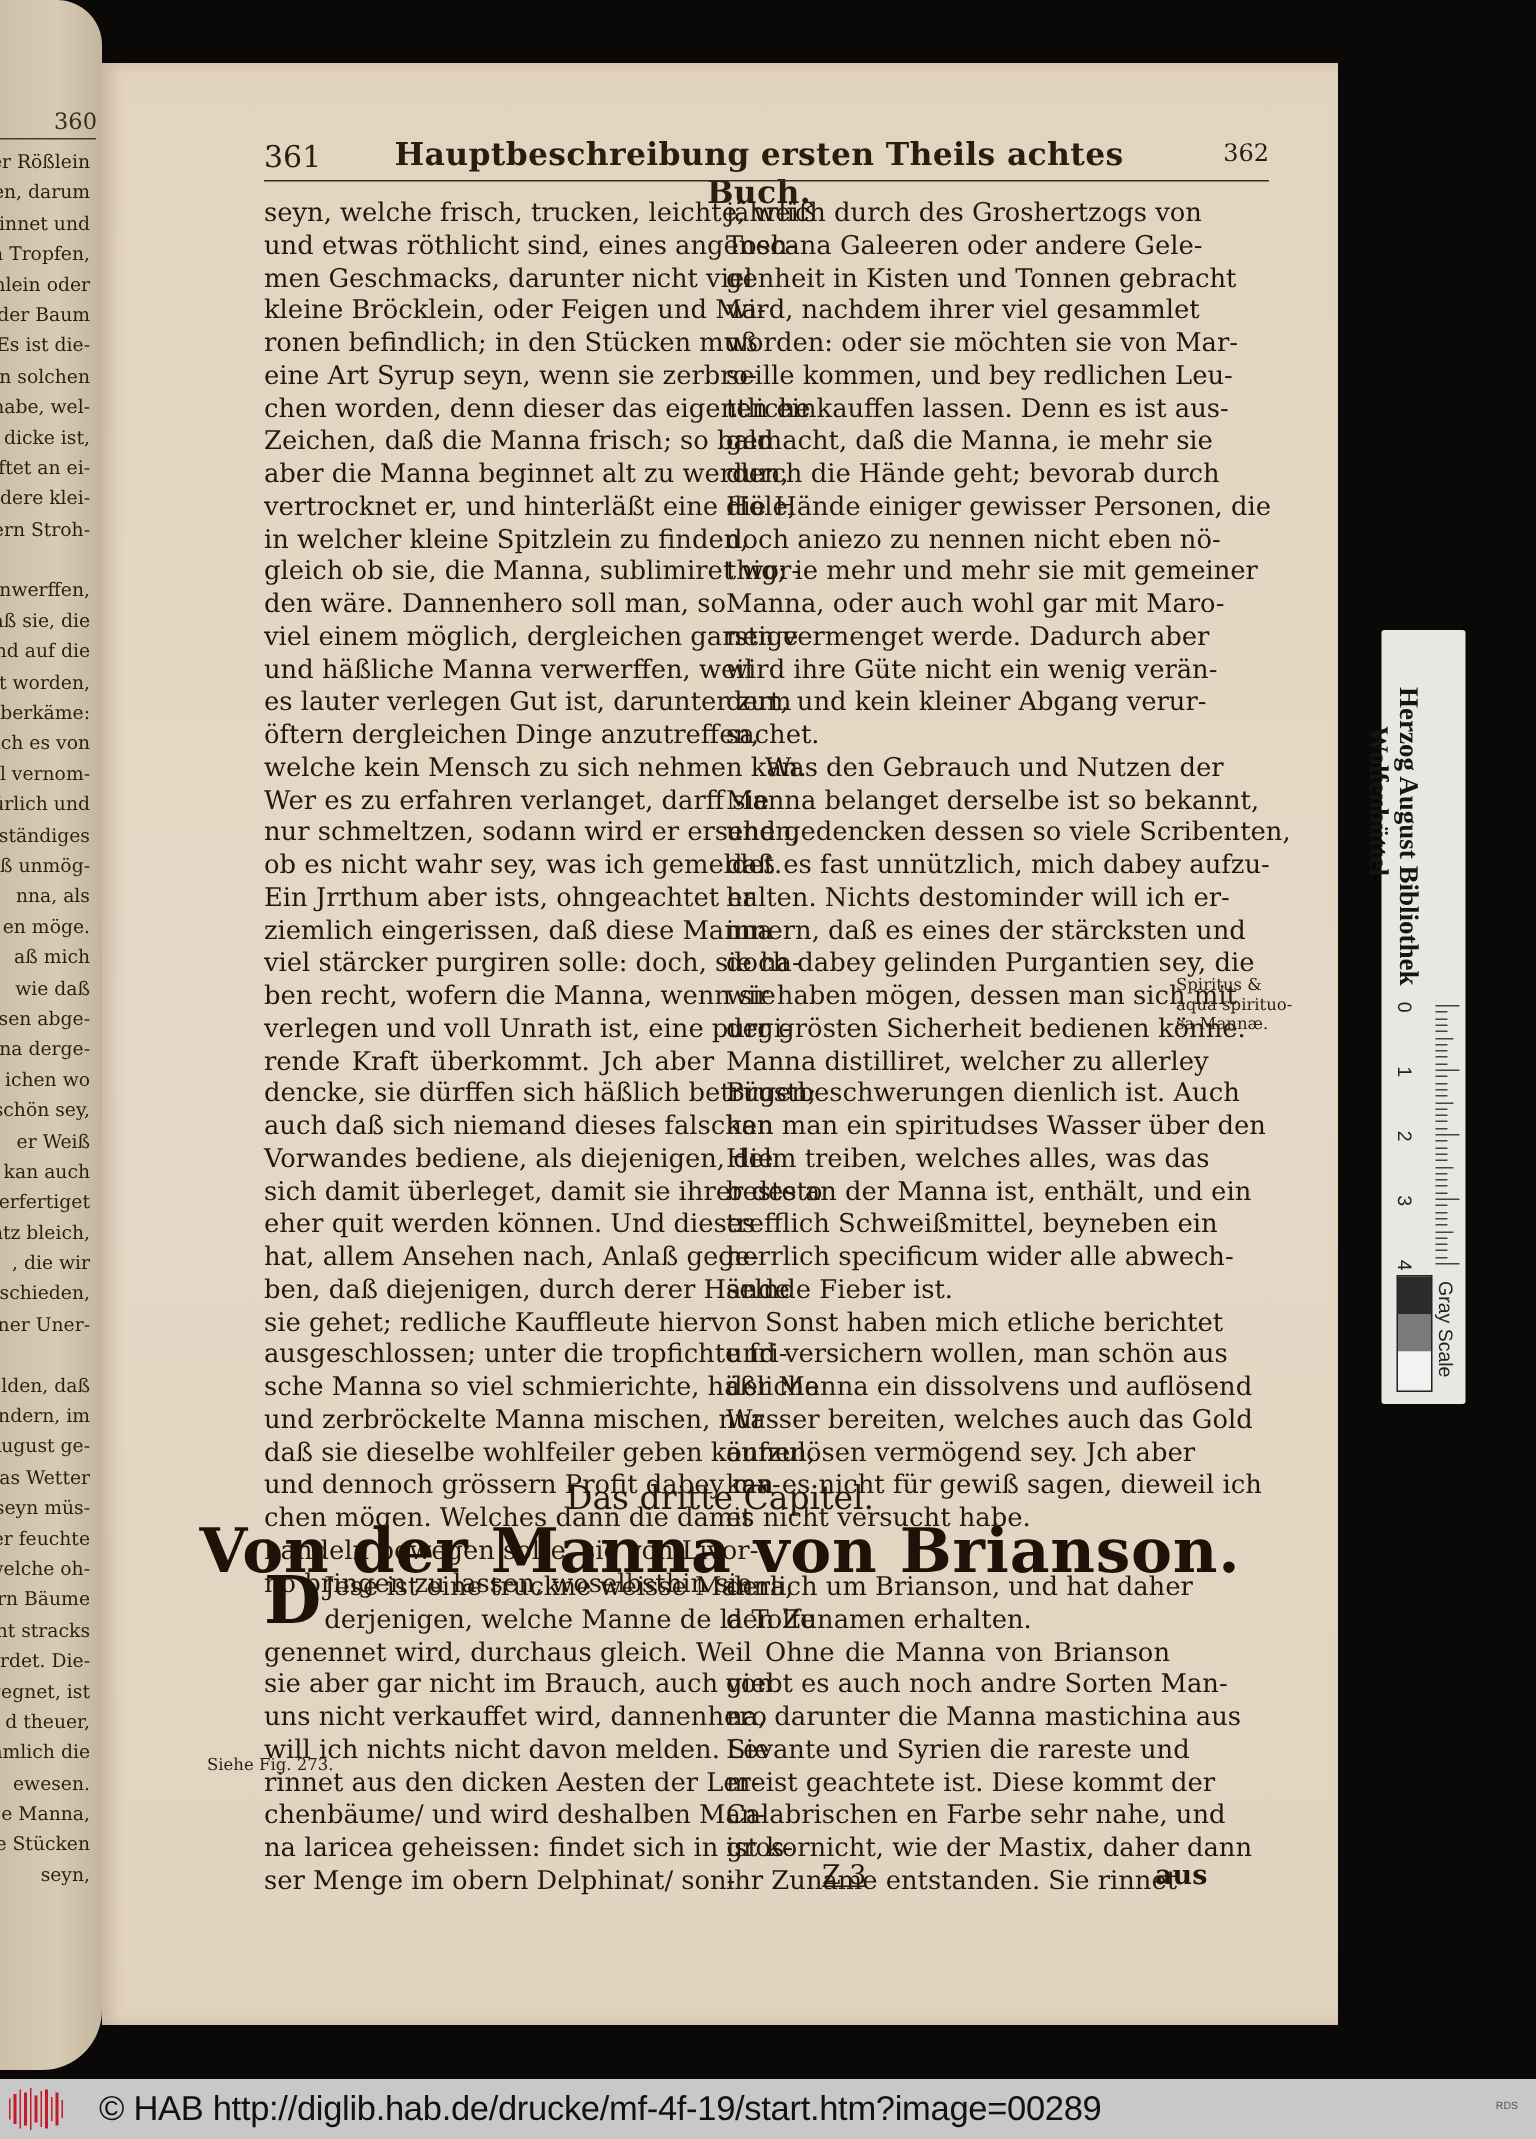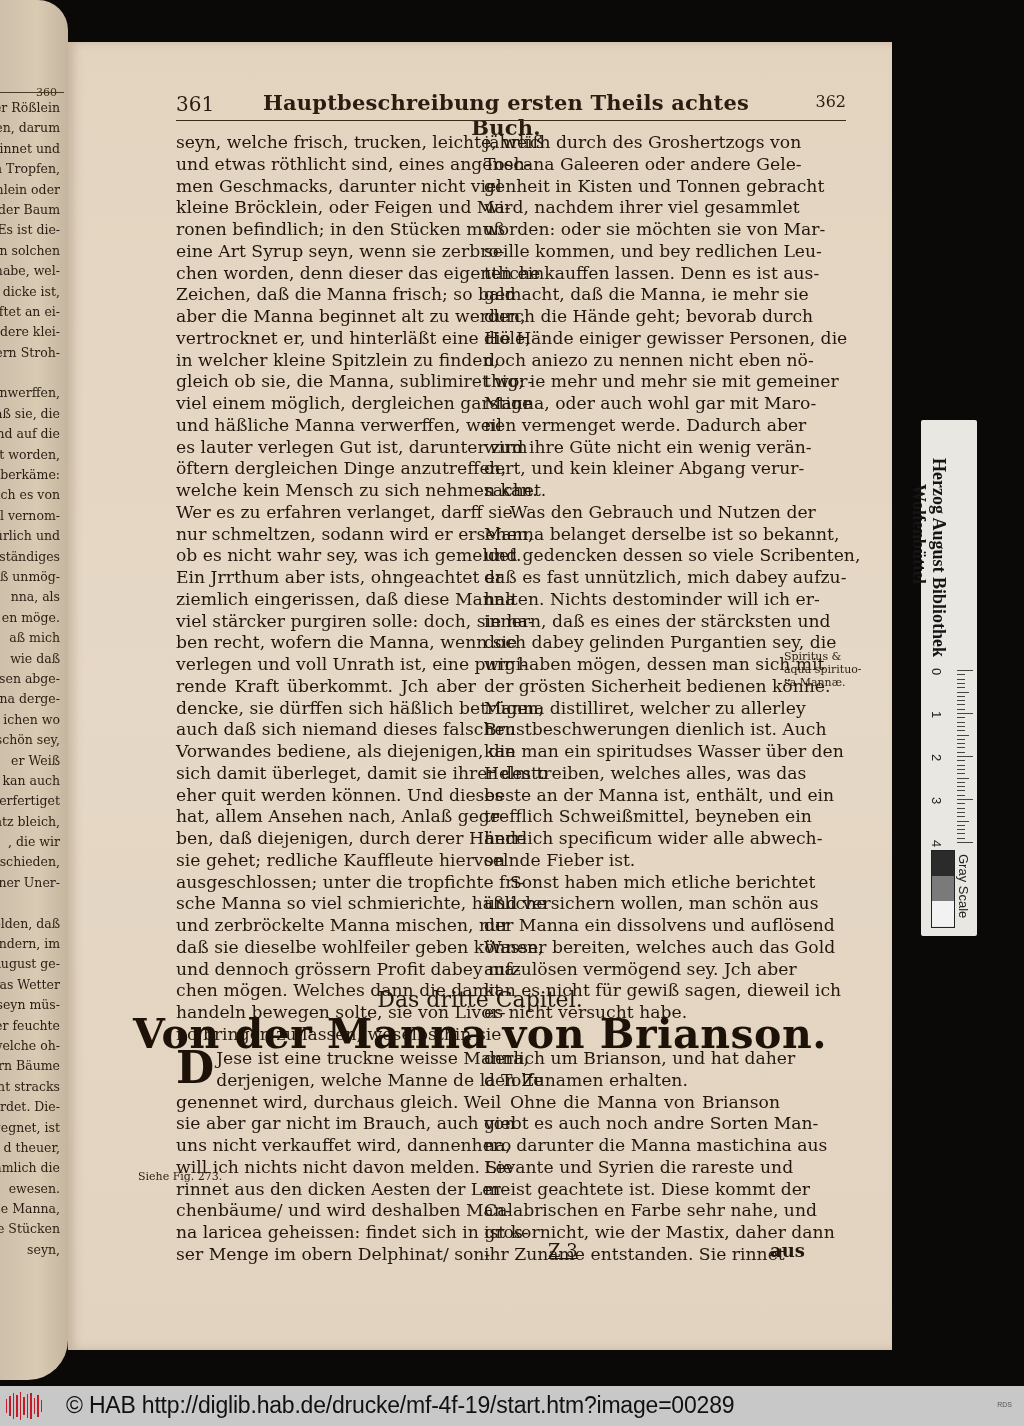--- a/index.html
+++ b/index.html
@@ -3,21 +3,21 @@
 <meta charset="utf-8">
 <style>
   html,body{margin:0;padding:0;}
   body{width:1024px;height:1426px;background:#0b0907;position:relative;overflow:hidden;
        font-family:"DejaVu Serif",serif;}
   .scan{position:absolute;left:0;top:0;width:1024px;height:1386px;background:#0b0907;}
   
   .left-page{position:absolute;left:0;top:0;width:68px;height:1380px;
     background:linear-gradient(90deg,#cdbfa9 0%,#d8cab3 55%,#c4b59e 100%);
     border-radius:0 30px 40px 0;overflow:hidden;}
-  .left-page .lp-num{position:absolute;left:36px;top:72px;font-size:11px;color:#3a2c1c;margin-top:14px;}
+  .left-page .lp-num{position:absolute;left:36px;top:72px;font-size:15px;color:#3a2c1c;}
   .left-page .lp-rule{position:absolute;left:0;top:92px;width:64px;border-top:1px solid #4a3a28;}
   .left-page .lp-lines{position:absolute;right:8px;top:98px;width:110px;text-align:right;
     font-size:12.5px;line-height:20.4px;color:#2a1e12;white-space:nowrap;}
   .left-page .lp-lines div{height:20.4px;}
   
   .page{position:absolute;left:68px;top:42px;width:824px;height:1308px;
     background:linear-gradient(180deg,#e3d4c0 0%,#e6d8c6 50%,#e2d3c0 100%);
     box-shadow:inset 6px 0 10px rgba(120,95,70,.25);}
   .header{position:absolute;left:108px;top:46px;width:670px;height:30px;}
   .header .pn-left{position:absolute;left:0;top:4px;font-size:20px;color:#2a1d10;}
@@ -150,20 +150,21 @@
       <div class="ln">men Geschmacks, darunter nicht viel</div>
       <div class="ln">kleine Bröcklein, oder Feigen und Ma-</div>
       <div class="ln">ronen befindlich; in den Stücken muß</div>
       <div class="ln">eine Art Syrup seyn, wenn sie zerbro-</div>
       <div class="ln">chen worden, denn dieser das eigentliche</div>
       <div class="ln">Zeichen, daß die Manna frisch; so bald</div>
       <div class="ln">aber die Manna beginnet alt zu werden,</div>
       <div class="ln">vertrocknet er, und hinterläßt eine Höle,</div>
       <div class="ln">in welcher kleine Spitzlein zu finden,</div>
       <div class="ln">gleich ob sie, die Manna, sublimiret wor-</div>
+      <div class="ln">den wäre. Dannenhero soll man, so</div>
       <div class="ln">viel einem möglich, dergleichen garstige</div>
       <div class="ln">und häßliche Manna verwerffen, weil</div>
       <div class="ln">es lauter verlegen Gut ist, darunter zum</div>
       <div class="ln">öftern dergleichen Dinge anzutreffen,</div>
       <div class="ln">welche kein Mensch zu sich nehmen kan.</div>
       <div class="ln">Wer es zu erfahren verlanget, darff sie</div>
       <div class="ln">nur schmeltzen, sodann wird er ersehen,</div>
       <div class="ln">ob es nicht wahr sey, was ich gemeldet.</div>
       <div class="ln">Ein Jrrthum aber ists, ohngeachtet er</div>
       <div class="ln">ziemlich eingerissen, daß diese Manna</div>

